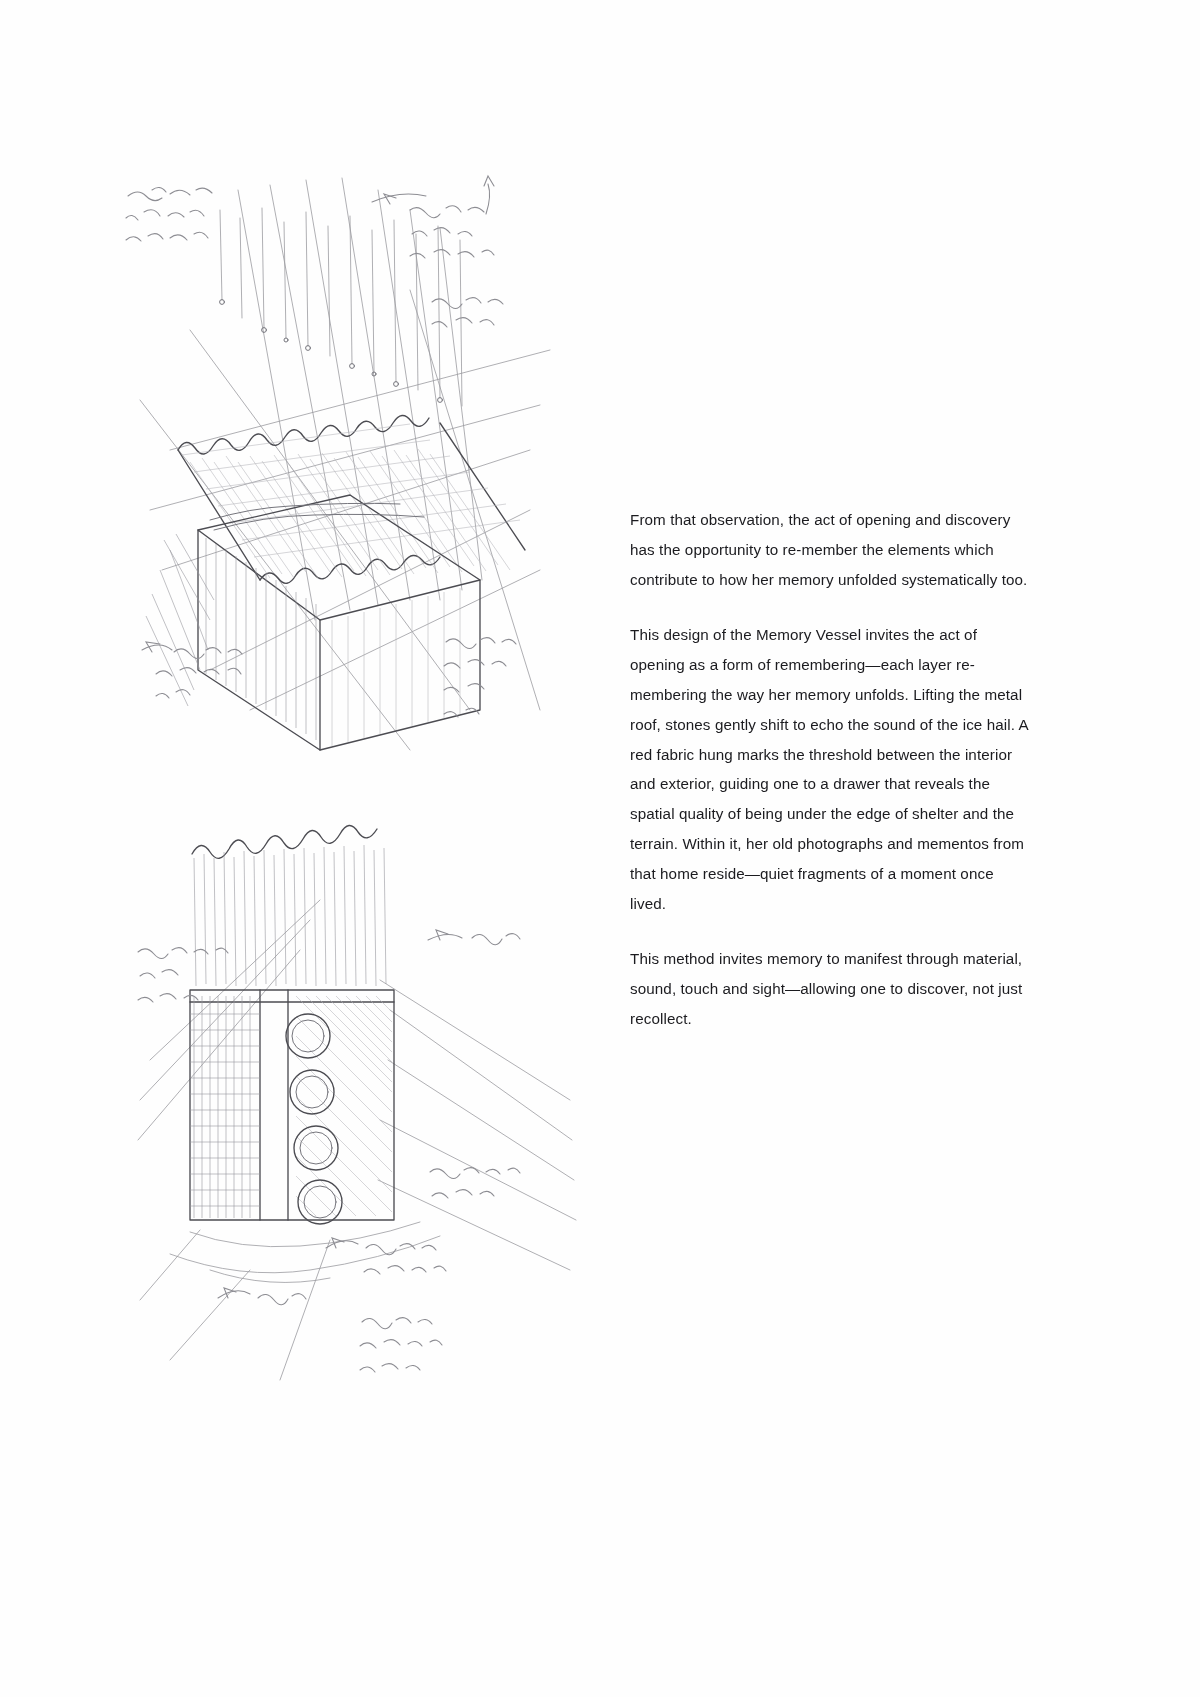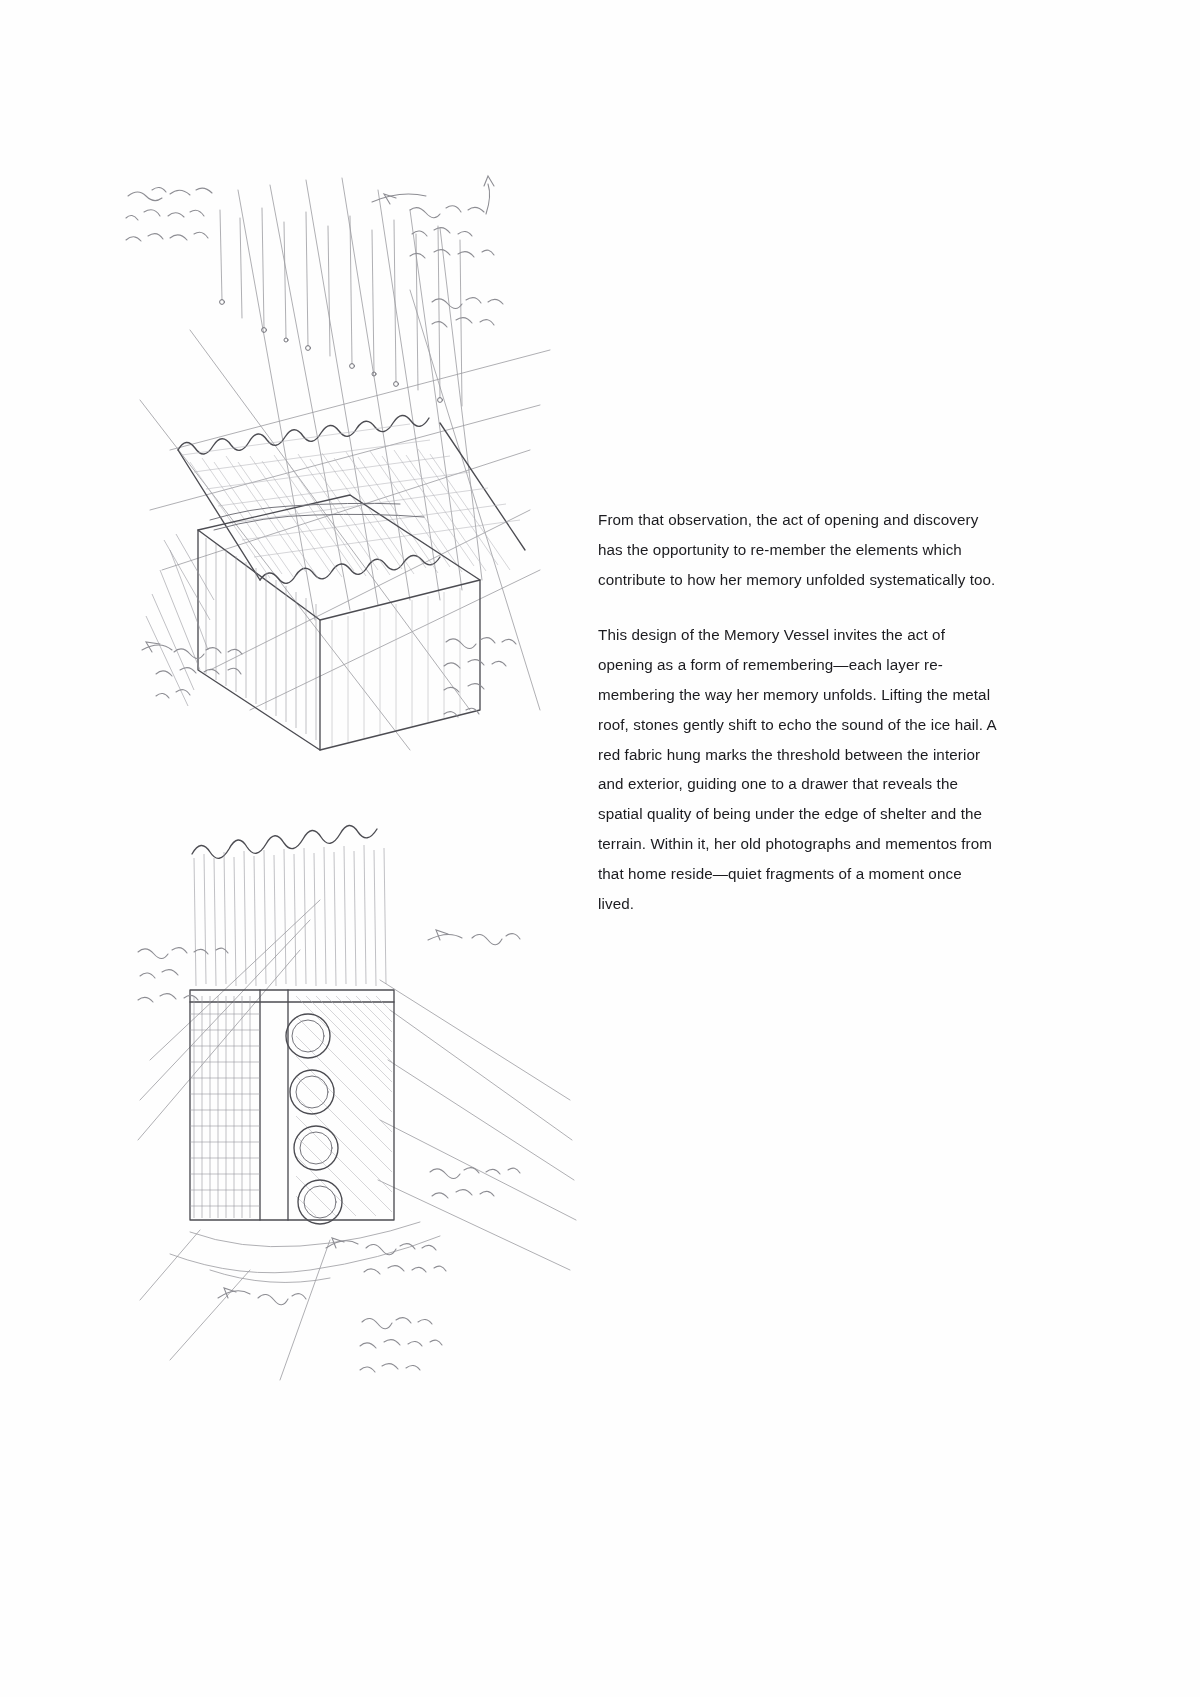--- a/index.html
+++ b/index.html
@@ -79,21 +79,21 @@
   }
   .hatch-d {
     fill: none;
     stroke: #97979e;
     stroke-width: 0.6;
   }
 
   
   .text-column {
     position: absolute;
-    left: 598px;
+    left: 630px;
     top: 505px;
     width: 400px;
   }
   .body-par {
     font-size: 15.2px;
     line-height: 29.8px;
     color: #1b1b1f;
     margin: 0 0 26px 0;
     letter-spacing: 0.1px;
     font-weight: 400;
@@ -406,15 +406,16 @@
         <path d="M232 522 q8 -8 16 2 t14 -1 M266 520 q9 -6 15 3 M288 522 q8 -6 14 2"></path>
         <path d="M230 546 q8 -7 16 2 M254 542 q9 -6 16 3 M278 544 q8 -6 14 2 M300 542 q7 -5 12 3"></path>
         <path d="M230 570 q8 -7 15 2 M252 566 q9 -6 16 3 M276 568 q8 -6 14 2"></path>
       </g>
     </svg>
   </div>
 
   <div class="text-column">
     <p class="body-par">From that observation, the act of opening and discovery has the opportunity to re-member the elements which contribute to how her memory unfolded systematically too.</p>
     <p class="body-par">This design of the Memory Vessel invites the act of opening as a form of remembering—each layer re-membering the way her memory unfolds. Lifting the metal roof, stones gently shift to echo the sound of the ice hail. A red fabric hung marks the threshold between the interior and exterior, guiding one to a drawer that reveals the spatial quality of being under the edge of shelter and the terrain. Within it, her old photographs and mementos from that home reside—quiet fragments of a moment once lived.</p>
+    <p class="body-par">This method invites memory to manifest through material, sound, touch and sight—allowing one to discover, not just recollect.</p>
   </div>
 
 </div>
 
 </body></html>

